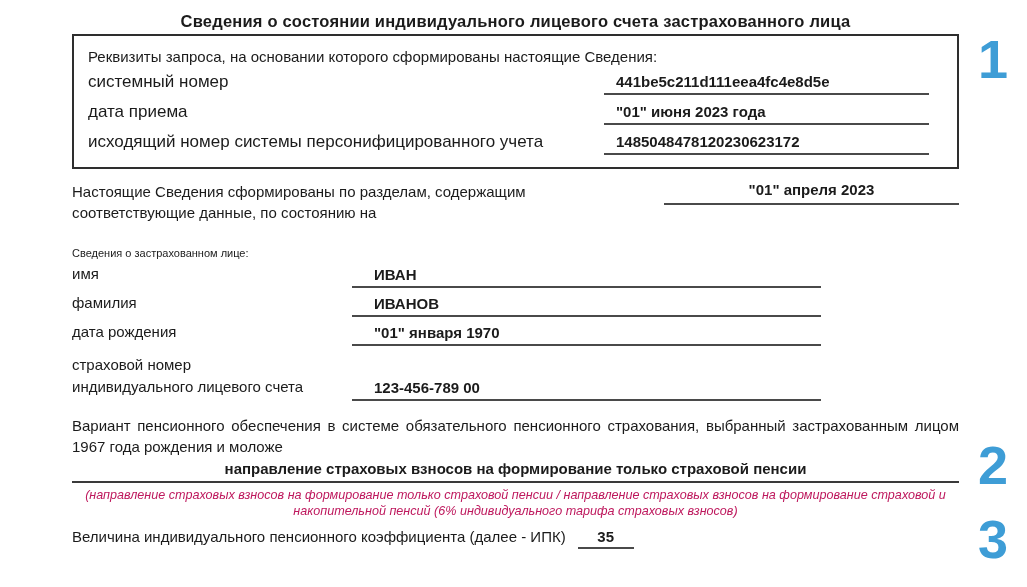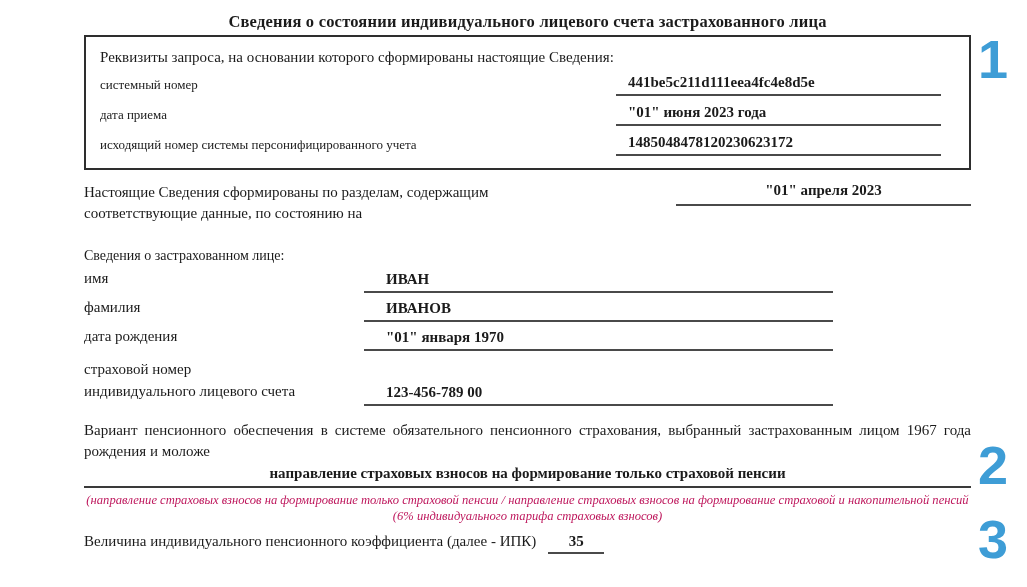--- a/index.html
+++ b/index.html
@@ -7,44 +7,43 @@
     position: relative;
     width: 1027px;
     height: 587px;
     background: #ffffff;
     font-family: "Liberation Sans", sans-serif;
     color: #1b1b1b;
     overflow: hidden;
   }
   .content {
     position: absolute;
-    left: 84px;
+    left: 72px;
     top: 12px;
     width: 887px;
-    font-family: Liberation Serif, serif;
   }
   .doc-title {
     font-size: 16.5px;
     font-weight: bold;
     text-align: center;
     letter-spacing: 0.2px;
   }
   
   .req-box {
     margin-top: 3px;
     border: 2px solid #2e2e2e;
     padding: 9px 14px 12px 14px;
   }
   .req-header { font-size: 15px; padding-top: 3px; }
   .req-row {
     display: flex;
     align-items: flex-end;
     height: 30px;
   }
-  .req-label { flex: 1; font-size: 13px; padding-bottom: 3px; }
+  .req-label { flex: 1; font-size: 17px; padding-bottom: 3px; }
   .req-value {
     width: 313px;
     margin-right: 14px;
     border-bottom: 2px solid #4a4a4a;
     font-size: 15px;
     font-weight: bold;
     padding: 0 0 3px 12px;
   }
   
   .formed {
@@ -61,21 +60,21 @@
   }
   .formed-value {
     width: 295px;
     text-align: center;
     font-size: 15px;
     font-weight: bold;
     border-bottom: 2px solid #4a4a4a;
     padding-bottom: 5px;
   }
   
-  .ins-header { margin-top: 24px; font-size: 14px; }
+  .ins-header { margin-top: 24px; font-size: 11px; }
   .ins-row {
     display: flex;
     align-items: flex-end;
     min-height: 29px;
   }
   .ins-row.tall { min-height: 46px; margin-top: 8px; }
   .ins-label {
     width: 280px;
     font-size: 15px;
     line-height: 1.45;

